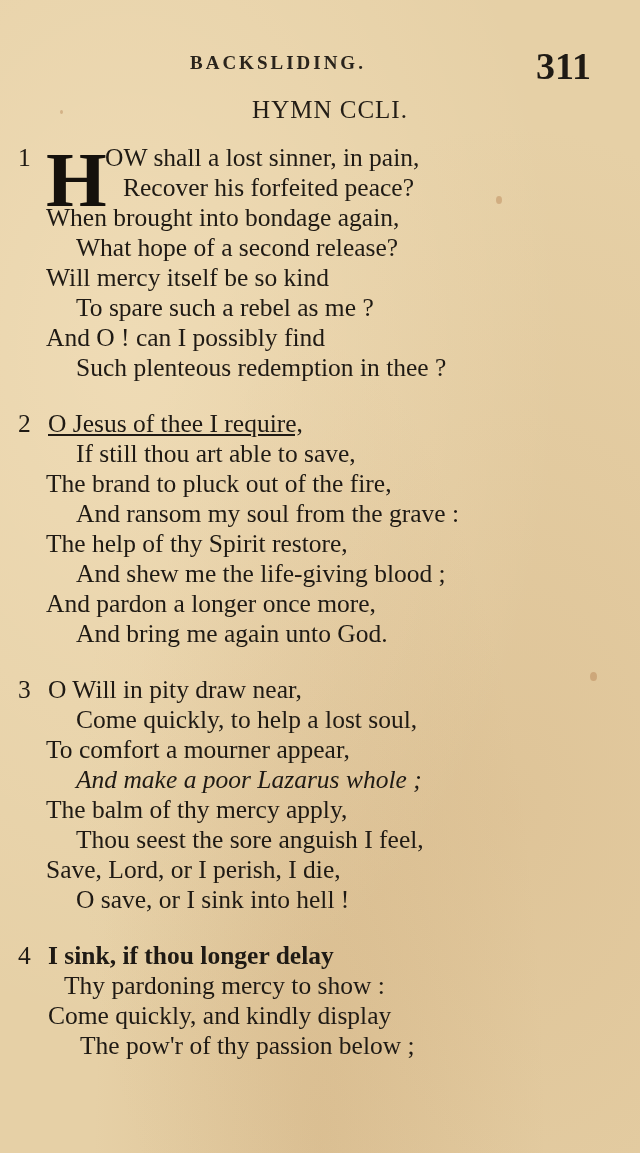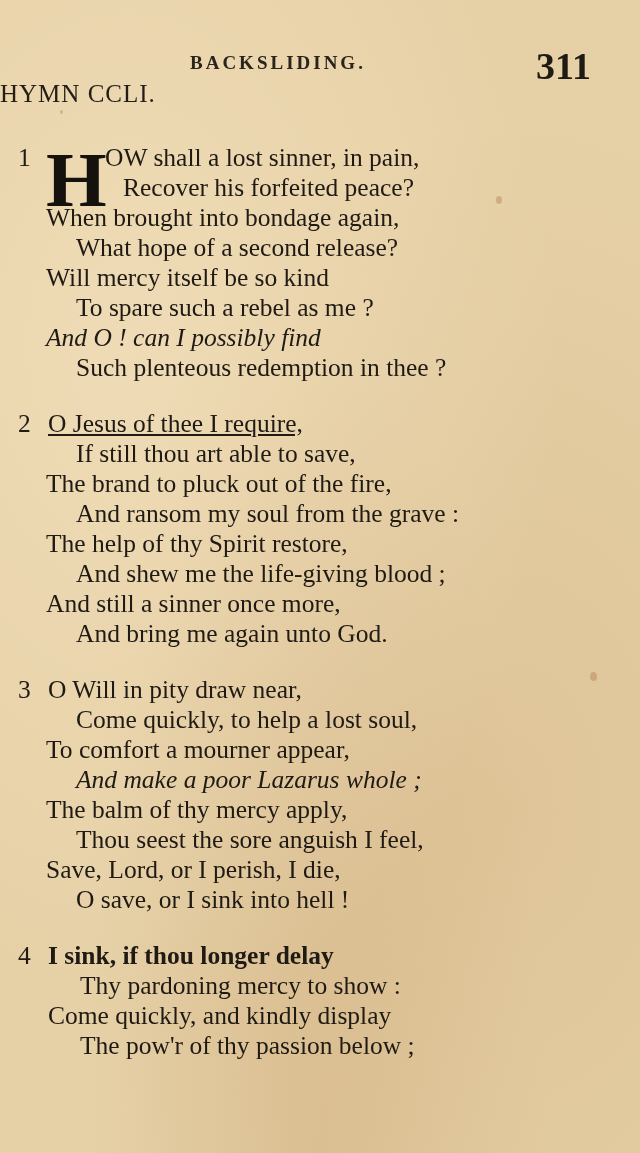--- a/index.html
+++ b/index.html
@@ -36,26 +36,28 @@
   .page-number {
     position: absolute;
     top: 44px;
     left: 536px;
     font-size: 38px;
     font-weight: bold;
     color: #1f1a14;
   }
   .hymn-title {
     position: absolute;
-    top: 80px;
+    top: 96px;
     left: 0;
     width: 640px;
+    text-align: center;
     font-size: 25px;
     letter-spacing: 1px;
     color: #231d16;
+    padding-left: 20px;
     box-sizing: border-box;
   }
   .line {
     position: absolute;
     font-size: 25.5px;
     white-space: nowrap;
     line-height: 30px;
   }
   .stanza-number {
     position: absolute;
@@ -94,49 +96,49 @@
 
   <div>
     <div class="stanza-number" style="left:18px;top:143px;">1</div>
     <div class="drop-cap">H</div>
     <div class="line" style="left:105px;top:143px;">OW shall a lost sinner, in pain,</div>
     <div class="line" style="left:123px;top:173px;">Recover his forfeited peace?</div>
     <div class="line" style="left:46px;top:203px;">When brought into bondage again,</div>
     <div class="line" style="left:76px;top:233px;">What hope of a second release?</div>
     <div class="line" style="left:46px;top:263px;">Will mercy itself be so kind</div>
     <div class="line" style="left:76px;top:293px;">To spare such a rebel as me ?</div>
-    <div class="line" style="left:46px;top:323px;font-style:italic;">And O !  can I possibly find</div>
+    <div class="line" style="left:46px;top:323px;">And O !  can I possibly find</div>
     <div class="line" style="left:76px;top:353px;">Such plenteous redemption in thee ?</div>
   </div>
 
   <div>
     <div class="stanza-number" style="left:18px;top:409px;">2</div>
     <div class="line" style="left:48px;top:409px;text-decoration:underline;">O Jesus of thee I require,</div>
     <div class="line" style="left:76px;top:439px;">If still thou art able to save,</div>
     <div class="line" style="left:46px;top:469px;">The brand to pluck out of the fire,</div>
     <div class="line" style="left:76px;top:499px;">And ransom my soul from the grave :</div>
     <div class="line" style="left:46px;top:529px;">The help of thy Spirit restore,</div>
     <div class="line" style="left:76px;top:559px;">And shew me the life-giving blood ;</div>
-    <div class="line" style="left:46px;top:589px;">And still a sinner once more,</div>
+    <div class="line" style="left:46px;top:589px;">And pardon a longer once more,</div>
     <div class="line" style="left:76px;top:619px;">And bring me again unto God.</div>
   </div>
 
   <div>
     <div class="stanza-number" style="left:18px;top:675px;">3</div>
     <div class="line" style="left:48px;top:675px;">O Will in pity draw near,</div>
     <div class="line" style="left:76px;top:705px;">Come quickly, to help a lost soul,</div>
     <div class="line" style="left:46px;top:735px;">To comfort a mourner appear,</div>
     <div class="line" style="left:76px;top:765px;font-style:italic;">And make a poor Lazarus whole ;</div>
     <div class="line" style="left:46px;top:795px;">The balm of thy mercy apply,</div>
     <div class="line" style="left:76px;top:825px;text-align:right;">Thou seest the sore anguish I feel,</div>
     <div class="line" style="left:46px;top:855px;">Save, Lord, or I perish, I die,</div>
     <div class="line" style="left:76px;top:885px;">O save, or I sink into hell !</div>
   </div>
 
   <div>
     <div class="stanza-number" style="left:18px;top:941px;">4</div>
     <div class="line" style="left:48px;top:941px;font-weight:bold;">I sink, if thou longer delay</div>
-    <div class="line" style="left:80px;top:971px;">Thy pardoning mercy to show :</div>
+    <div class="line" style="left:64px;top:971px;">Thy pardoning mercy to show :</div>
     <div class="line" style="left:48px;top:1001px;">Come quickly, and kindly display</div>
     <div class="line" style="left:80px;top:1031px;">The pow'r of thy passion below ;</div>
   </div>
 
 </div>
 
 </body></html>

